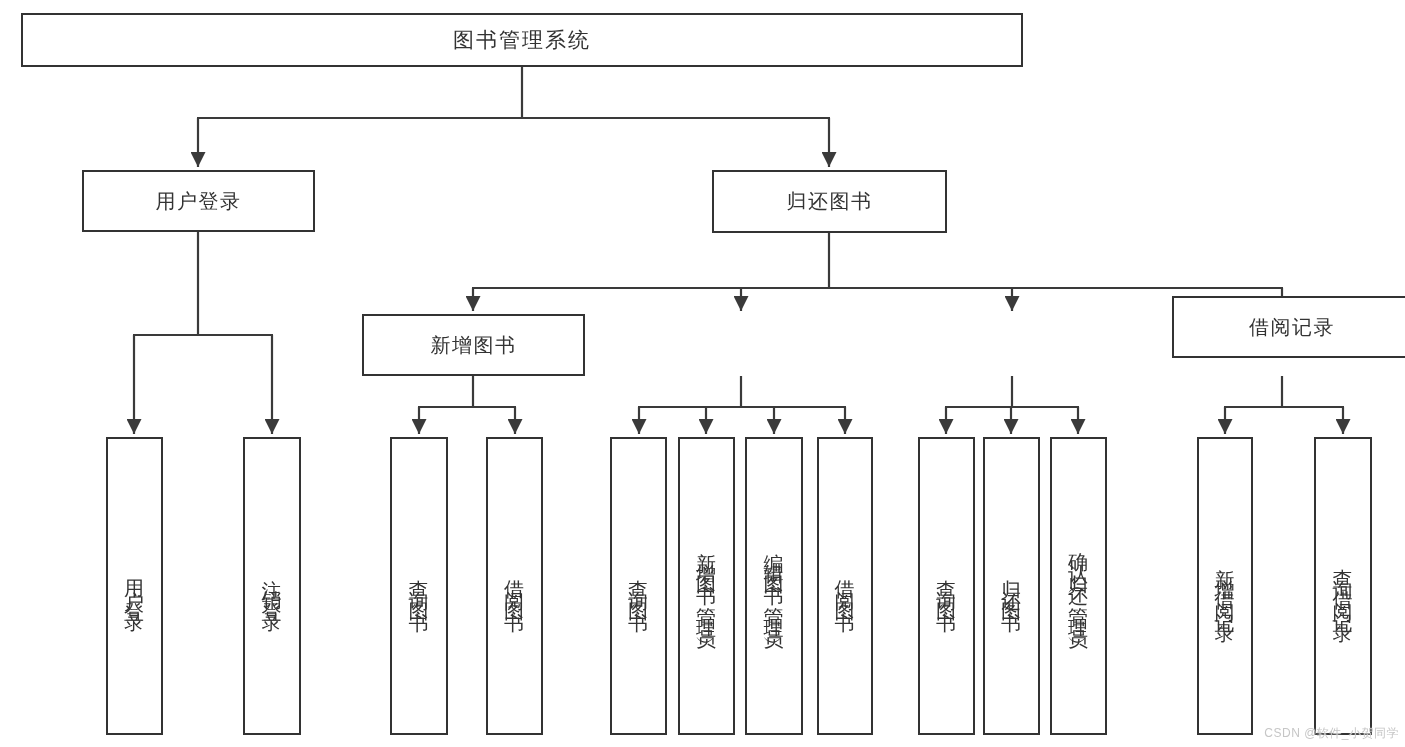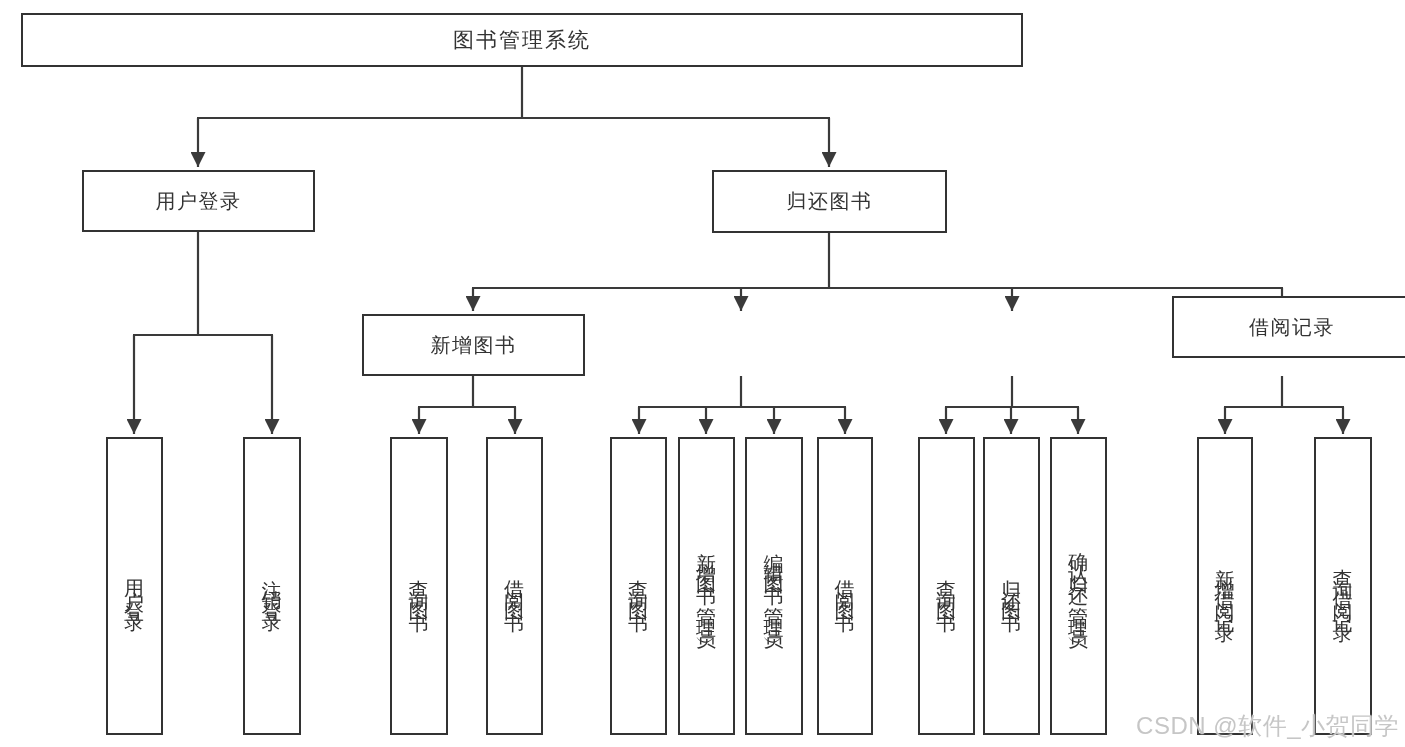--- a/index.html
+++ b/index.html
@@ -14,21 +14,21 @@
     box-sizing:border-box; display:flex; align-items:center; justify-content:center;
   }
   .hbox { font-size:20px; letter-spacing:1.5px; }
   .root { border-width:2px; font-size:21px; letter-spacing:2px; }
   .vbox {
     writing-mode:vertical-lr; text-orientation:mixed;
     font-size:20px; letter-spacing:11px; line-height:1.1;
   }
   .watermark {
     position:absolute; right:6px; bottom:5px; z-index:5;
-    font-size:24px; color:#c6c6c6; letter-spacing:0.5px;
+    font-size:12px; color:#c6c6c6; letter-spacing:0.5px;
     text-shadow:0 0 2px #ffffff;
   }
 </style>
 </head>
 <body>
 
 <div class="stage">
 
   <svg class="connectors" viewBox="0 0 1405 747" xmlns="http://www.w3.org/2000/svg">
     <defs>

